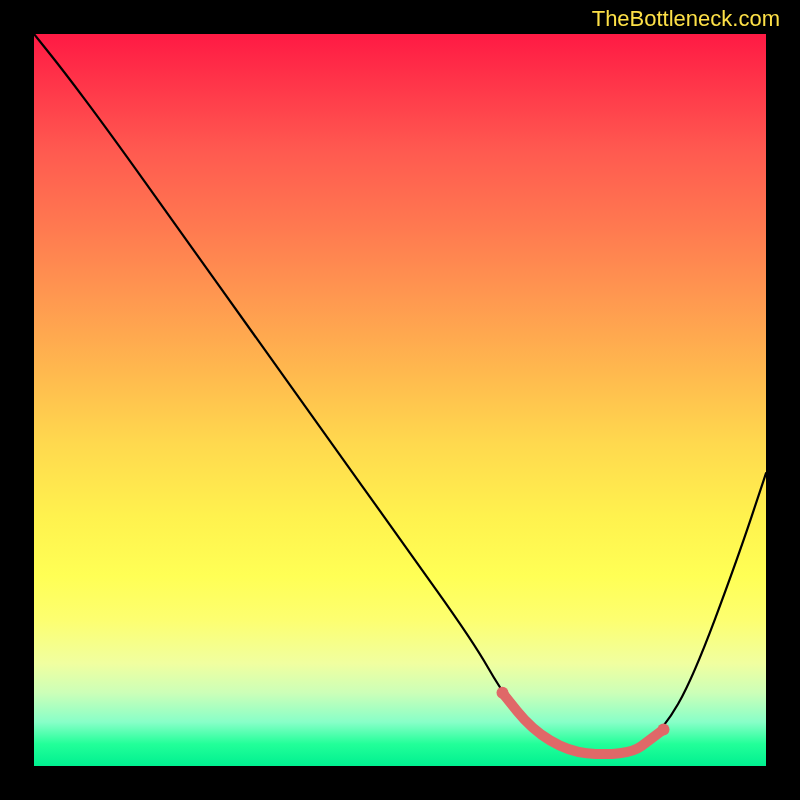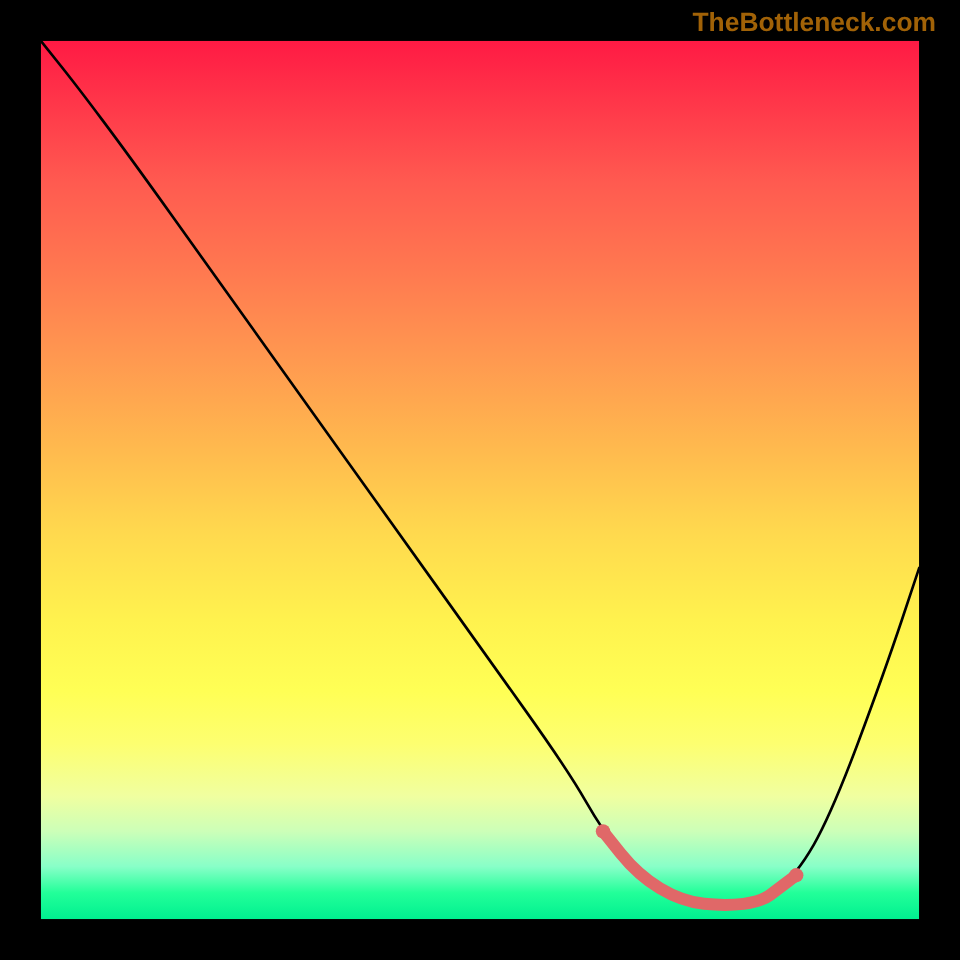--- a/index.html
+++ b/index.html
@@ -7,23 +7,23 @@
     width: 800px;
     height: 800px;
     background: #000;
     position: relative;
     font-family: Arial, sans-serif;
   }
   .watermark {
     position: absolute;
     top: 6px;
     right: 20px;
-    color: #a16207;
+    color: #fde047;
     font-size: 22px;
-    font-weight: bold;
+    font-weight: normal;
     z-index: 10;
   }
   .plot-area {
     position: absolute;
     left: 34px;
     top: 34px;
     width: 732px;
     height: 732px;
     overflow: hidden;
   }

